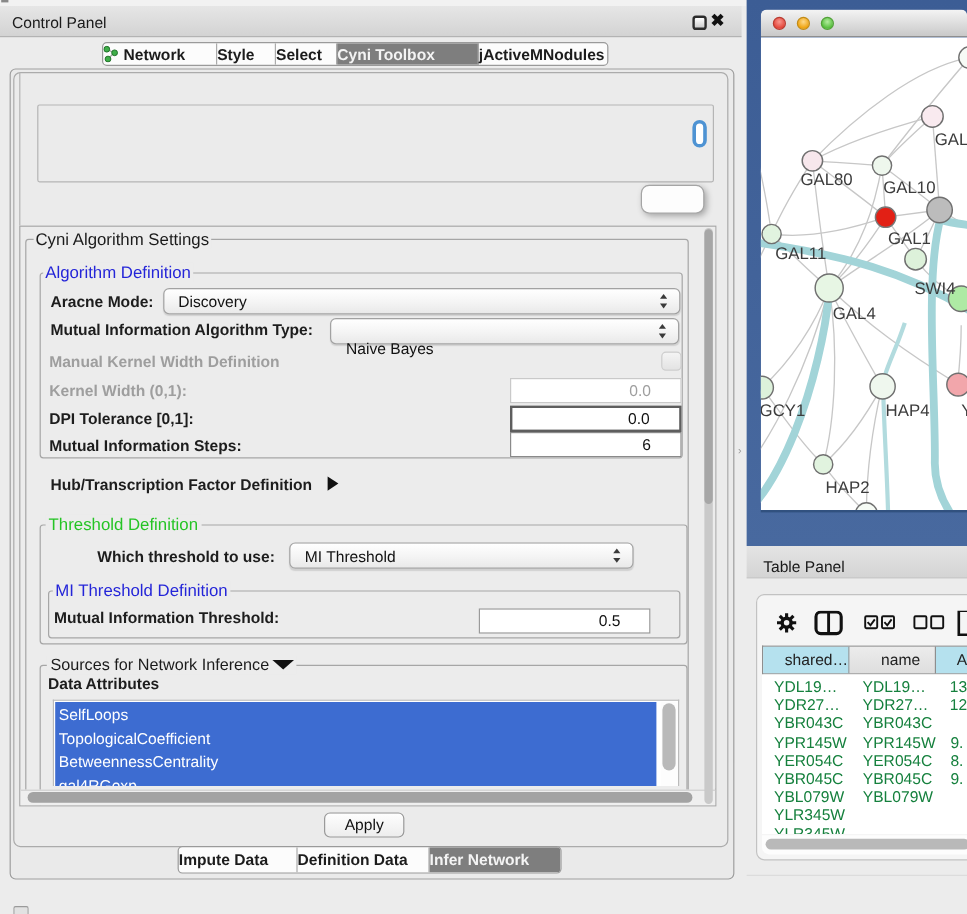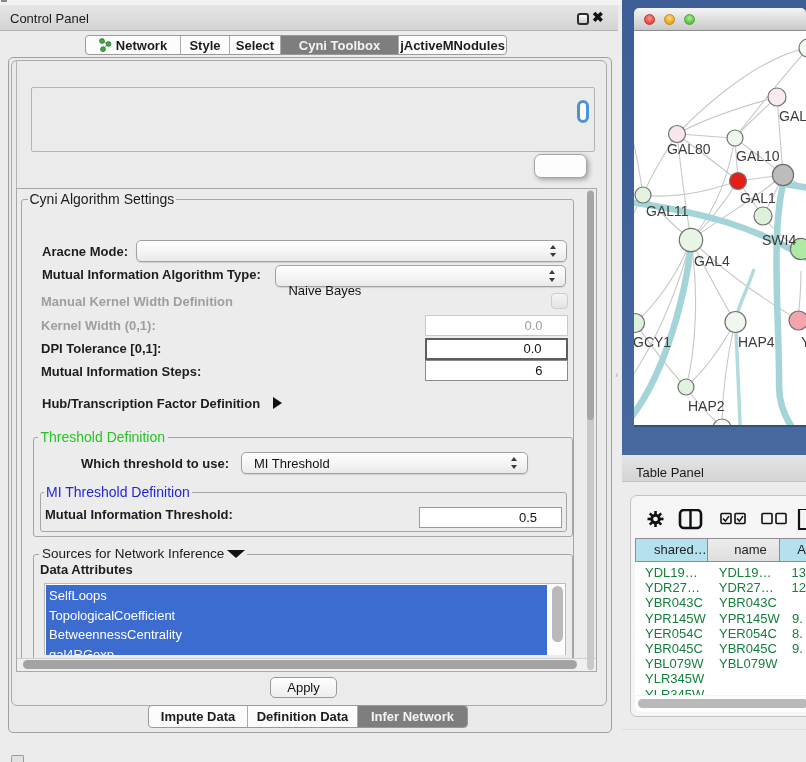--- a/index.html
+++ b/index.html
@@ -12,21 +12,21 @@
 .combo { position:absolute; border:1px solid #a2a2a2; border-radius:5px;
   background:linear-gradient(#ffffff,#f4f4f4 55%,#e9e9e9); font-size:13px; color:#111;
   box-shadow:0 1px 1px rgba(0,0,0,.12); }
 .combo .ar { position:absolute; right:9px; top:50%; width:7px; height:14px; margin-top:-7px; }
 .combo .ar:before { content:""; position:absolute; left:0; top:1px;
   border-left:3px solid transparent; border-right:3px solid transparent; border-bottom:4.5px solid #3a3a3a; }
 .combo .ar:after { content:""; position:absolute; left:0; bottom:1px;
   border-left:3px solid transparent; border-right:3px solid transparent; border-top:4.5px solid #3a3a3a; }
 .tf { position:absolute; background:#fff; font-size:13px; text-align:right; padding:0 24px; color:#111; }
 .seg { position:absolute; display:flex; border:1px solid #9a9a9a; border-radius:4px; background:#fcfcfc; overflow:hidden; }
-.seg .s { font-size:13px; font-weight:bold; color:#1c1c1c; text-align:center; border-right:1px solid #ababab; display:flex; align-items:center; justify-content:center; white-space:nowrap; }
+.seg .s { font-size:13px; font-weight:bold; color:#1c1c1c; text-align:center; border-right:1px solid #ababab; display:flex; align-items:center; justify-content:flex-start; white-space:nowrap; }
 .seg .s:last-child { border-right:none; }
 .seg .sel { background:#7e7e7e; color:#f4f4f4; }
 </style>
 </head>
 <body>
 <div id="wrap">
 
   <div class="abs" style="left:0;top:0;width:622px;height:5px;background:#f2f2f2;"></div>
   <div class="abs" style="left:1px;top:0;width:6px;height:2px;background:#888;"></div>
 
@@ -43,23 +43,27 @@
   <div class="abs" style="left:577px;top:100px;width:12px;height:23px;border:3px solid #4e93d3;border-radius:6px;background:#fff;"></div>
   <div class="abs" style="left:534px;top:154px;width:53px;height:24px;border:1px solid #a5a5a5;border-radius:7px;background:#fdfdfd;box-shadow:2px 2px 5px rgba(0,0,0,.3);"></div>
   <div class="abs" style="left:16px;top:60px;width:1px;height:128px;background:#b5b5b5;"></div>
 
   <div class="abs" id="scrollpane" style="left:16px;top:188px;width:581px;height:484px;border:1px solid #a9a9a9;background:#ececec;overflow:hidden;">
 
     <div class="fs" style="left:3.5px;top:9.5px;width:553.5px;height:491px;">
       <span class="lg" style="left:6px;padding:0 2px;color:#1b1b1b;">Cyni Algorithm Settings</span>
     </div>
 
+    <div class="fs" style="left:15.7px;top:38px;width:536px;height:155px;">
+      <span class="lg" style="left:2px;padding:0 2px;color:#2425d8;">Algorithm Definition</span>
+    </div>
 
     <div class="lbl" style="left:25px;top:55px;">Aracne Mode:</div>
     <div class="combo" style="left:118.5px;top:51px;width:431px;height:22px;">
+        <span style="display:block;margin:3px 0 0 12px;">Discovery</span>
         <span class="ar"></span>
       </div>
 
     <div class="lbl" style="left:25px;top:78px;">Mutual Information Algorithm Type:</div>
     <div class="combo" style="left:258.4px;top:75.5px;width:291px;height:22px;">
         <span style="display:block;margin:17px 0 0 12px;">Naive Bayes</span>
         <span class="ar"></span>
       </div>
 
     <div class="lbl" style="left:24px;top:105px;color:#9e9e9e;">Manual Kernel Width Definition</div>
@@ -83,21 +87,21 @@
     <div class="lbl" style="left:64px;top:267px;">Which threshold to use:</div>
     <div class="combo" style="left:224px;top:263px;width:287px;height:22px;">
         <span style="display:block;margin:3px 0 0 12px;">MI Threshold</span>
         <span class="ar"></span>
       </div>
 
     <div class="fs" style="left:22.5px;top:303px;width:527.5px;height:40px;">
       <span class="lg" style="left:3px;padding:0 2.5px;color:#2425d8;">MI Threshold Definition</span>
     </div>
     <div class="lbl" style="left:28px;top:318px;">Mutual Information Threshold:</div>
-    <div class="tf" style="left:402px;top:317.5px;width:143px;height:21.5px;border:1px solid #9a9a9a;line-height:19px;">0.5</div>
+    <div class="tf" style="left:382px;top:317.5px;width:143px;height:21.5px;border:1px solid #9a9a9a;line-height:19px;">0.5</div>
 
     <div class="fs" style="left:15.5px;top:365px;width:540px;height:300px;">
       <span class="lg" style="left:5px;padding:0 3.5px 0 3.5px;color:#1b1b1b;width:208px;font-size:13.5px;">Sources for Network Inference</span>
     </div>
     <div class="abs" style="left:210px;top:361px;width:0;height:0;border-left:9.5px solid transparent;border-right:9.5px solid transparent;border-top:8px solid #111;"></div>
     <div class="lbl" style="left:23px;top:373px;">Data Attributes</div>
 
     <div class="abs" style="left:27px;top:393.5px;width:522px;height:72.5px;background:#fff;border:1px solid #bbb;border-bottom:none;overflow:hidden;">
       <div style="position:absolute;left:1px;top:1px;width:501px;height:95px;background:#3d6cd1;color:#fff;font-size:13px;line-height:19.6px;padding:1.5px 0 0 3px;">
         SelfLoops<br>TopologicalCoefficient<br>BetweennessCentrality<br>gal4RGexp

